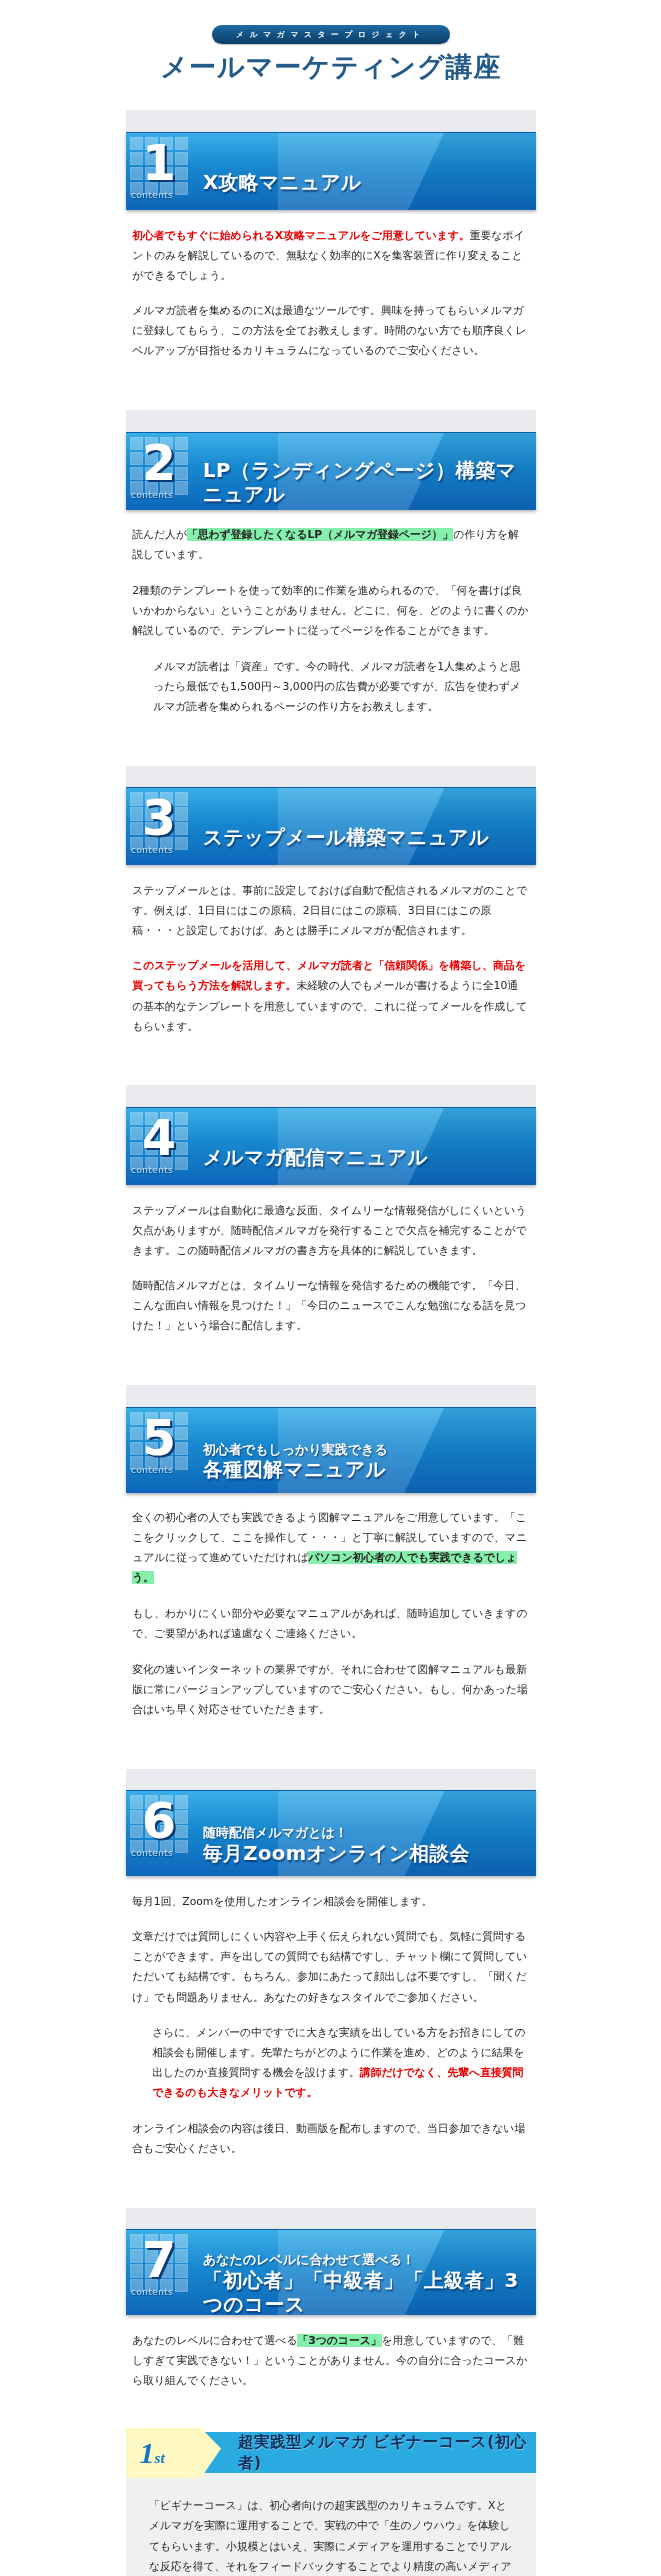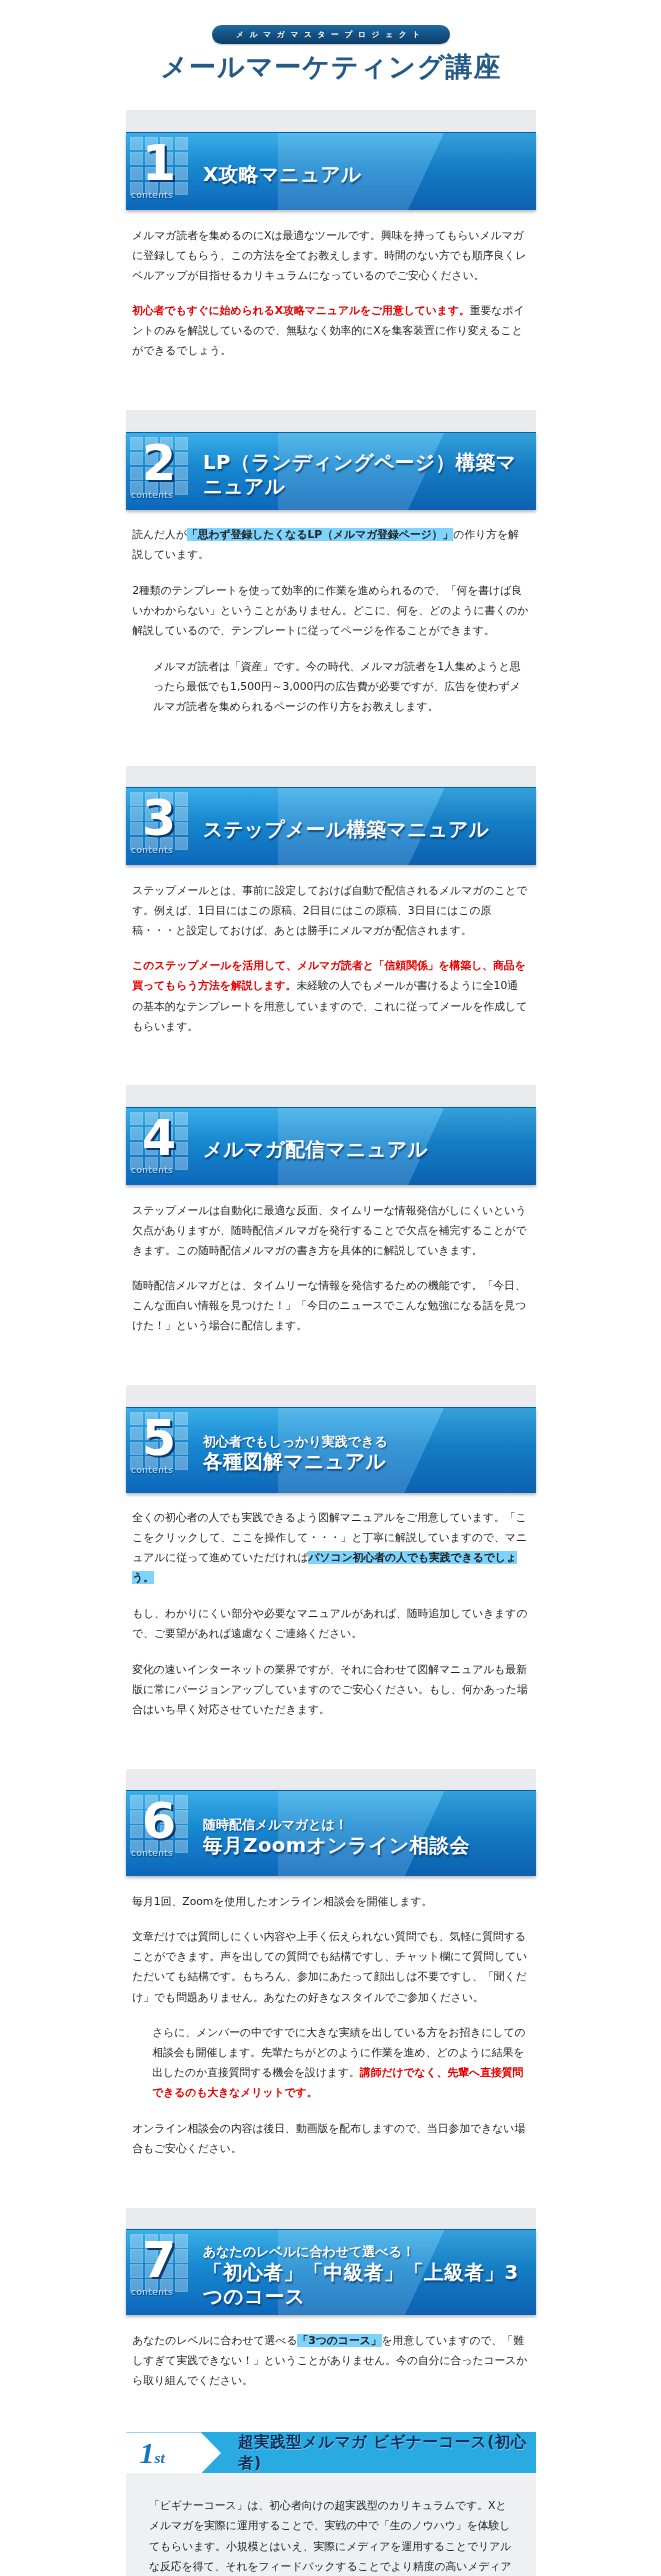--- a/index.html
+++ b/index.html
@@ -44,39 +44,39 @@
   .sec-num{
     position:absolute;left:50%;top:26px;transform:translate(-50%,-50%) translateY:0;
     transform:translate(-50%,-50%);
     font-size:49px;font-weight:bold;color:#ffffff;line-height:1;
     text-shadow:2.1px 2.1px 0 #0b3a72;
   }
   .contents-label{
     position:absolute;left:1px;bottom:9px;font-size:8.8px;color:#bfe4fa;
     text-shadow:0.5px 0.5px 1px #0b3a72;letter-spacing:0.5px;
   }
-  .sec-titles{position:absolute;left:77px;top:4px;height:100%;display:flex;flex-direction:column;justify-content:center;}
+  .sec-titles{position:absolute;left:77px;top:12px;height:100%;display:flex;flex-direction:column;justify-content:center;}
   .sec-title-small{
     font-size:13px;font-weight:bold;color:#fff;line-height:1.3;
     text-shadow:1px 1px 1.5px rgba(5,40,90,.65);
   }
   .sec-title{
     font-size:19.6px;font-weight:bold;color:#fff;line-height:1.25;
     text-shadow:1px 1.5px 1.5px rgba(5,40,90,.65);letter-spacing:0.5px;
   }
   .sec-body{padding:15.5px 7.2px 5.2px 6.2px;}
   .para{font-size:10.8px;line-height:1.86;margin:0 0 15.5px 0;}
   .run-red{color:#e60000;font-weight:bold;}
-  .run-hl{background:#7dd3fc;font-weight:bold;}
+  .run-hl{background:#86efac;font-weight:bold;}
   
   .course{margin-top:20.6px;}
   .course-bar{position:relative;height:41px;display:flex;align-items:center;}
   .course-bar.light{background:#29aae1;}
   .rank-badge{
-    position:relative;flex:0 0 auto;width:95px;height:41px;background:#ffffff;
+    position:relative;flex:0 0 auto;width:95px;height:50px;background:#fef9c3;
     clip-path:polygon(0 0,75px 0,95px 20.6px,75px 100%,0 100%);
     display:flex;align-items:center;justify-content:flex-start;padding-left:13.4px;box-sizing:border-box;
   }
   .rank-badge .rank{
     font-family:"Liberation Serif","DejaVu Serif",serif;font-style:italic;font-weight:bold;
     font-size:30px;color:#1576c6;line-height:1;
   }
   .rank-badge .rank small{font-size:15.5px;}
   .course-label{font-size:15.5px;font-weight:bold;margin-left:17px;letter-spacing:0.5px;}
   .course-bar.light .course-label{color:#0d2f5c;text-shadow:0.5px 0.5px 0 rgba(255,255,255,.35);}
@@ -118,22 +118,22 @@
               <span></span>
             </div>
             <div class="sec-num">1</div>
             <div class="contents-label">contents</div>
           </div>
           <div class="sec-titles">
             <div class="sec-title">X攻略マニュアル</div>
           </div>
         </div>
         <div class="sec-body">
+          <p class="para" style="white-space: pre-line;"><span class="run-red">初心者でもすぐに始められるX攻略マニュアルをご用意しています。</span><span>重要なポイントのみを解説しているので、無駄なく効率的にXを集客装置に作り変えることができるでしょう。</span></p>
           <p class="para" style="white-space: pre-line;"><span>メルマガ読者を集めるのにXは最適なツールです。興味を持ってもらいメルマガに登録してもらう、この方法を全てお教えします。時間のない方でも順序良くレベルアップが目指せるカリキュラムになっているのでご安心ください。</span></p>
-          <p class="para" style="white-space: pre-line;"><span class="run-red">初心者でもすぐに始められるX攻略マニュアルをご用意しています。</span><span>重要なポイントのみを解説しているので、無駄なく効率的にXを集客装置に作り変えることができるでしょう。</span></p>
         </div>
       </div>
       <div class="section">
         <div class="pre-band"></div>
         <div class="sec-header">
           <div class="streak"></div>
           <div class="sec-badge">
             <div class="tile-grid">
               <span></span>
               <span></span>

